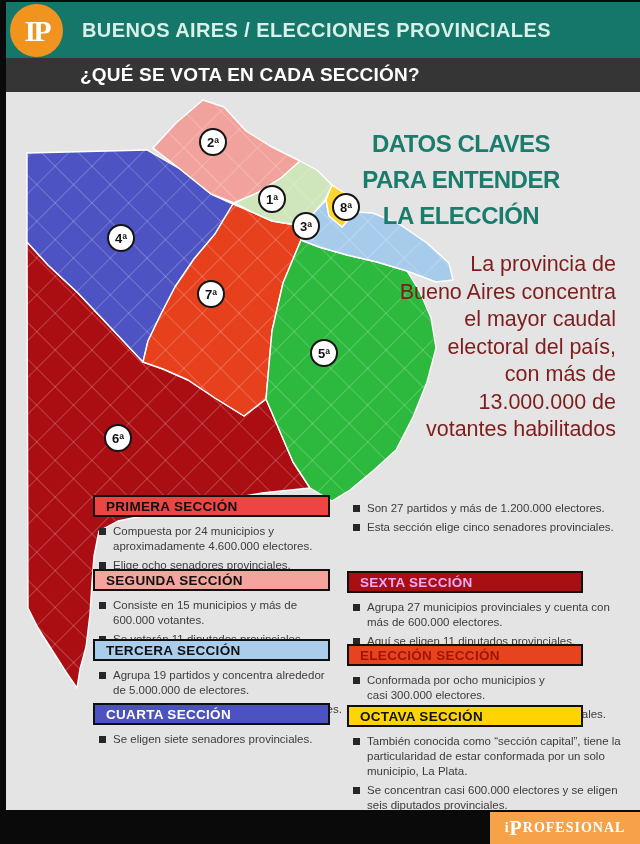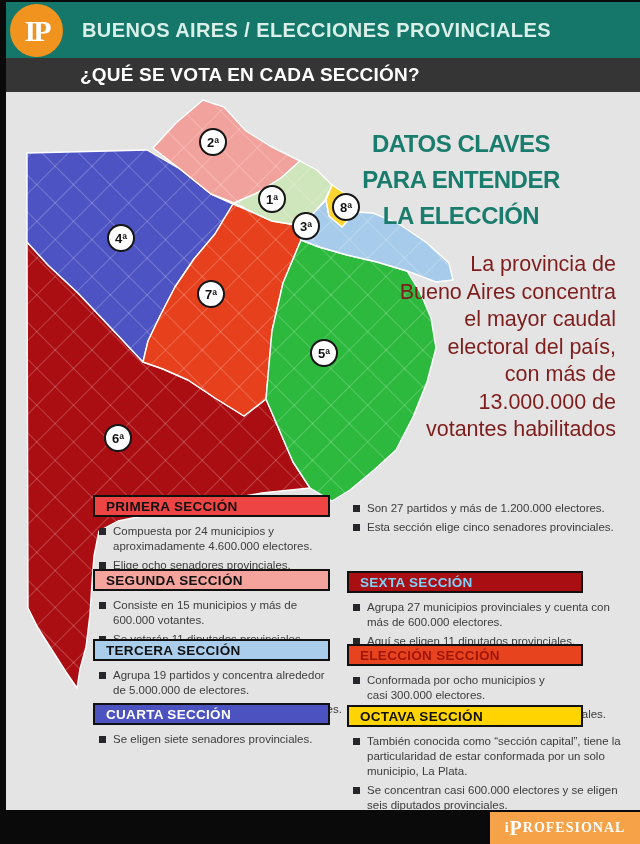--- a/index.html
+++ b/index.html
@@ -38,21 +38,21 @@
   .bl li{display:flex;gap:7px;margin-bottom:4px;}
   .sq{flex:0 0 auto;width:7px;height:7px;background:#26262b;margin-top:4px;}
   .bt{font-size:11.5px;line-height:15px;color:#3c3c3c;white-space:pre-line;}
   .colL .bt{width:232px;}
   .colR .bt{width:286px;}
   .s1 .hd{background:#ef4444;color:#101010}
   .s2 .hd{background:#f4a39d;color:#101010}
   .s3 .hd{background:#a9cdea;color:#101010}
   .s4 .hd{background:#4c52c0;color:#ffffff}
   .s5 .hd{background:#2eb93c;color:#0d6b1e}
-  .s6 .hd{background:#a90e12;color:#7dd3fc}
+  .s6 .hd{background:#a90e12;color:#f0abfc}
   .s7 .hd{background:#e8431f;color:#9e1508}
   .s8 .hd{background:#ffd400;color:#101010}
 
   .footer{position:absolute;left:0;top:810px;width:640px;height:34px;background:#0a0a0a;z-index:8;}
   .brand{position:absolute;left:490px;top:812px;width:150px;height:32px;background:#f5a249;z-index:9;
          display:flex;align-items:center;justify-content:center;color:#fff;
          font-family:"Liberation Serif",serif;font-weight:bold;letter-spacing:1px;}
   .brand .b-i{font-size:14px;}
   .brand .b-p{font-size:20px;}
   .brand .b-r{font-size:14px;}

